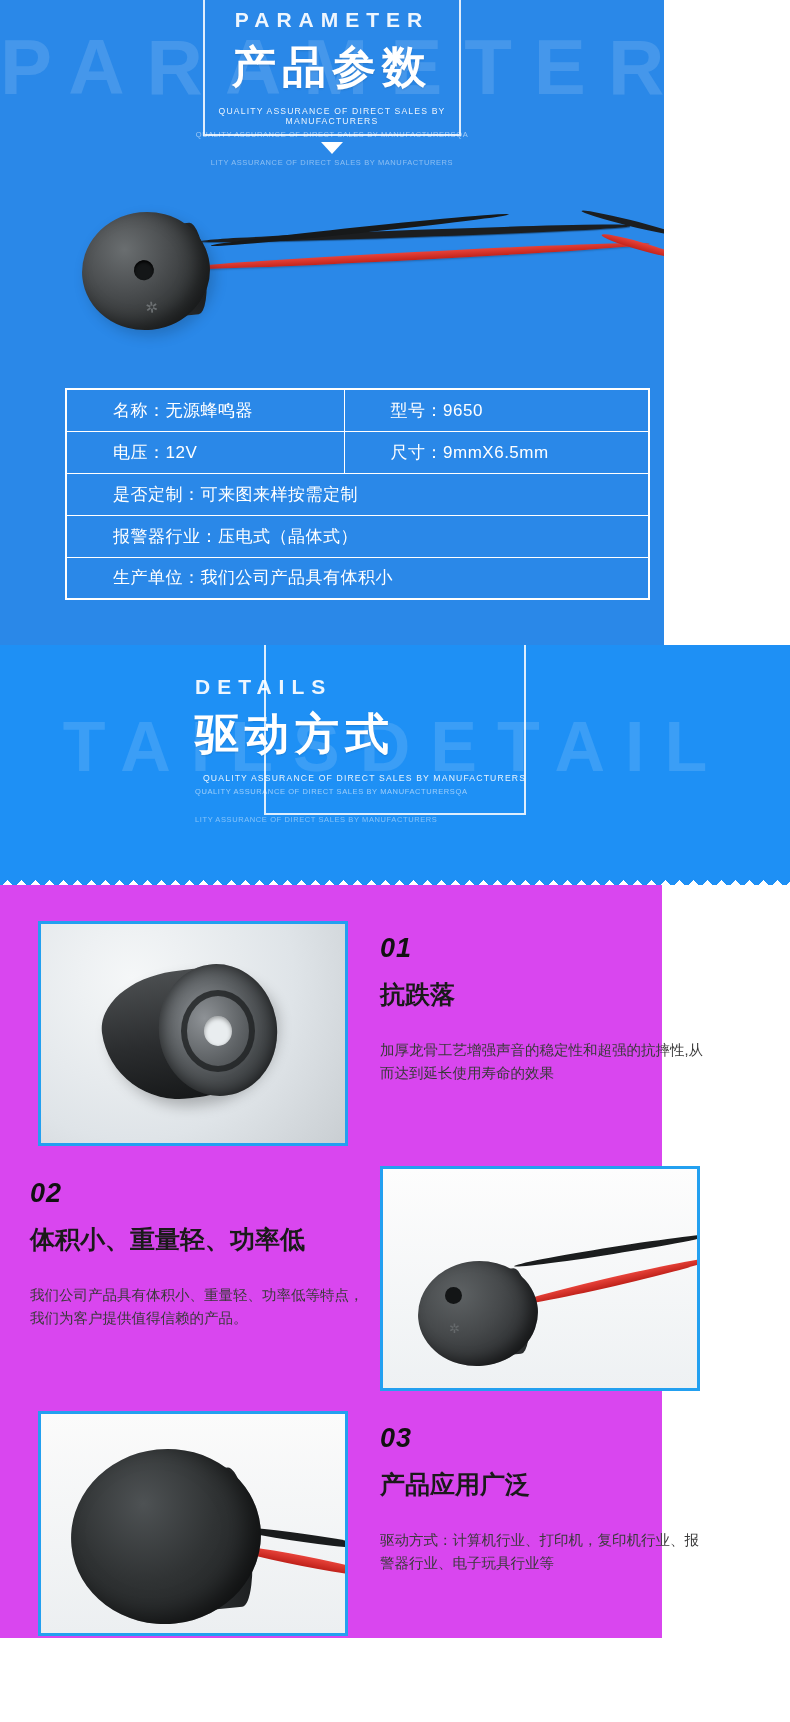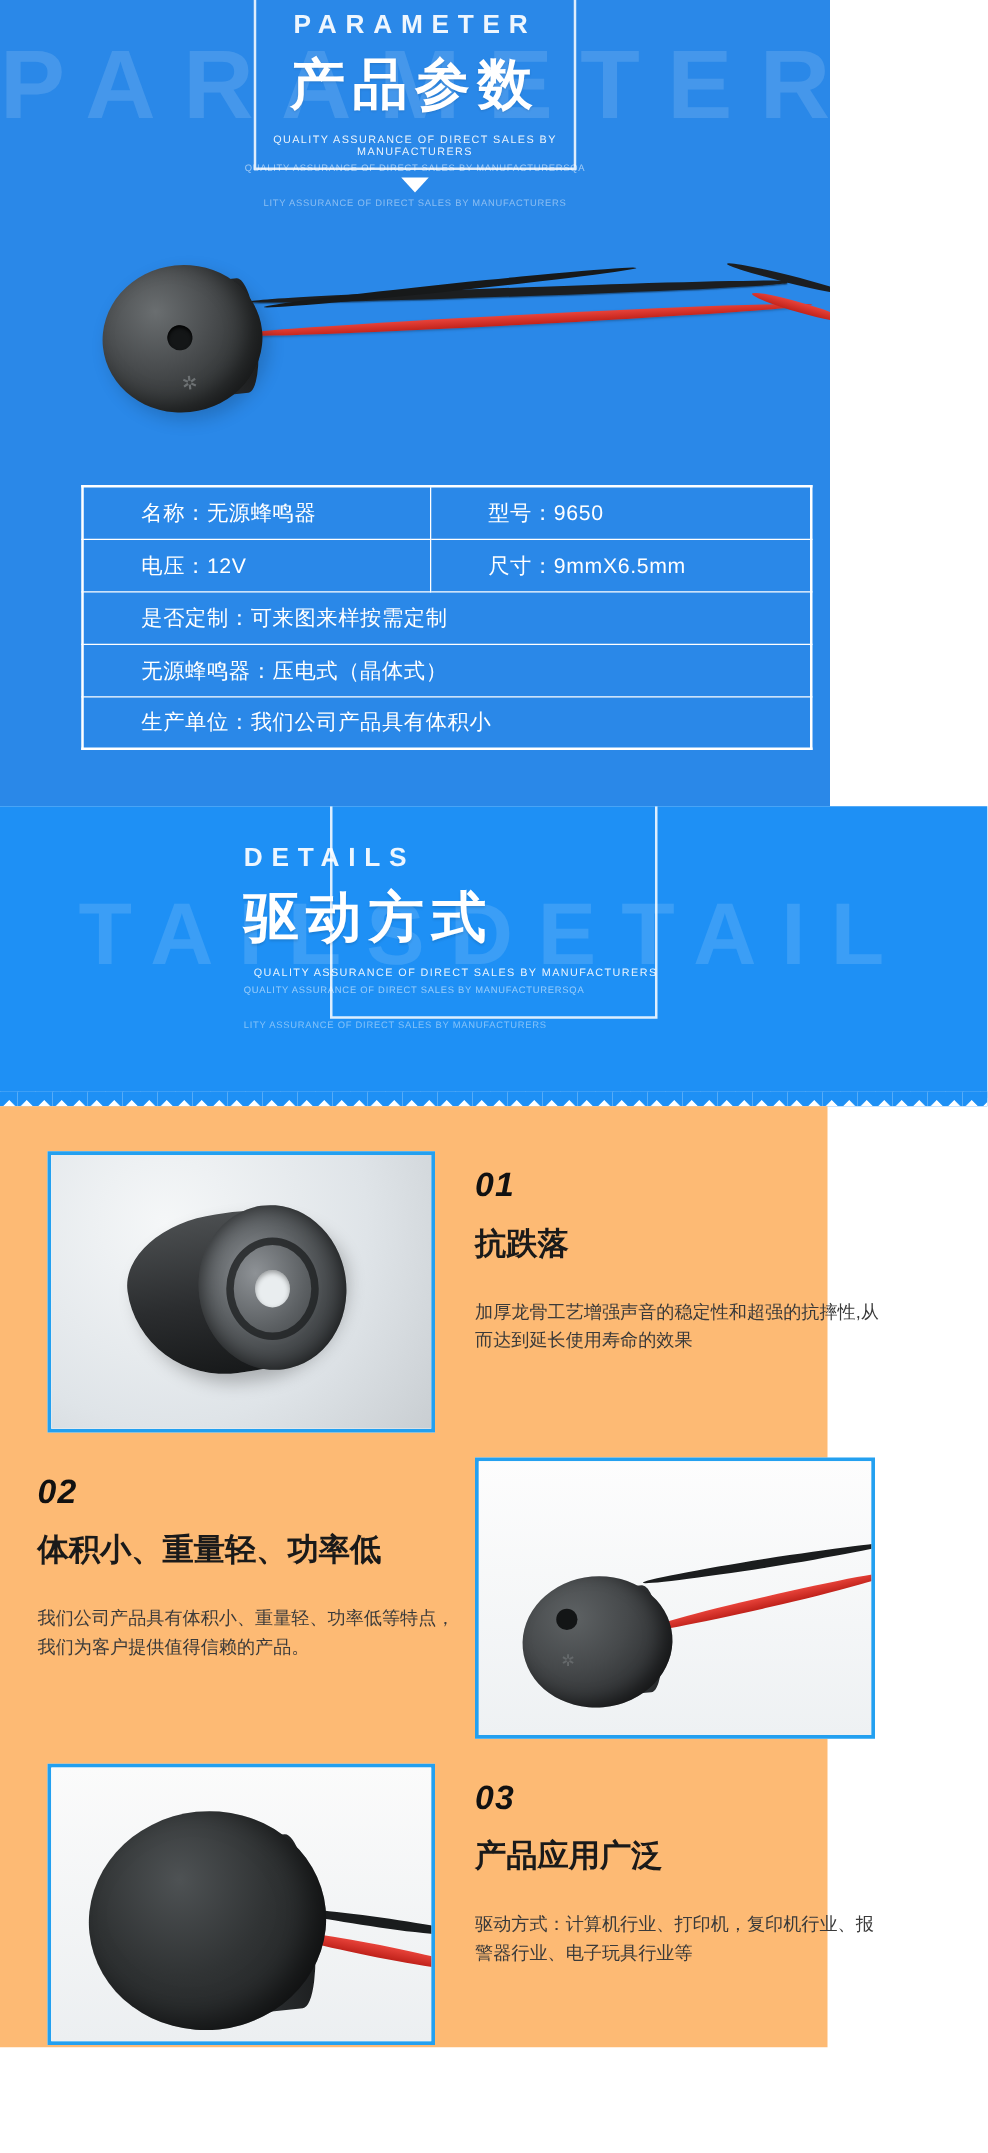--- a/index.html
+++ b/index.html
@@ -245,21 +245,21 @@
     background:
       linear-gradient(135deg, #1e90f5 50%, transparent 50%) 0 0 / 14px 14px repeat-x,
       linear-gradient(-135deg, #1e90f5 50%, transparent 50%) 0 0 / 14px 14px repeat-x;
     background-color: #ffffff;
   }
 
   
   .features {
     position: relative;
     width: 662px;
-    background: #fdba74;
+    background: #d946ef;
     padding-top: 18px;
   }
   .feature-row {
     position: relative;
     width: 790px;
     height: 245px;
   }
   .photo-frame {
     position: absolute;
     border: 3px solid #23a0f0;
@@ -416,21 +416,21 @@
         <td>型号：9650</td>
       </tr>
       <tr>
         <td>电压：12V</td>
         <td>尺寸：9mmX6.5mm</td>
       </tr>
       <tr>
         <td colspan="2">是否定制：可来图来样按需定制</td>
       </tr>
       <tr>
-        <td colspan="2">无源蜂鸣器：压电式（晶体式）</td>
+        <td colspan="2">报警器行业：压电式（晶体式）</td>
       </tr>
       <tr>
         <td colspan="2">生产单位：我们公司产品具有体积小</td>
       </tr>
     </tbody>
   </table>
 </section>
 
 <section class="section-details">
   <div class="ghost-text ghost-details">TAILSDETAIL</div>

